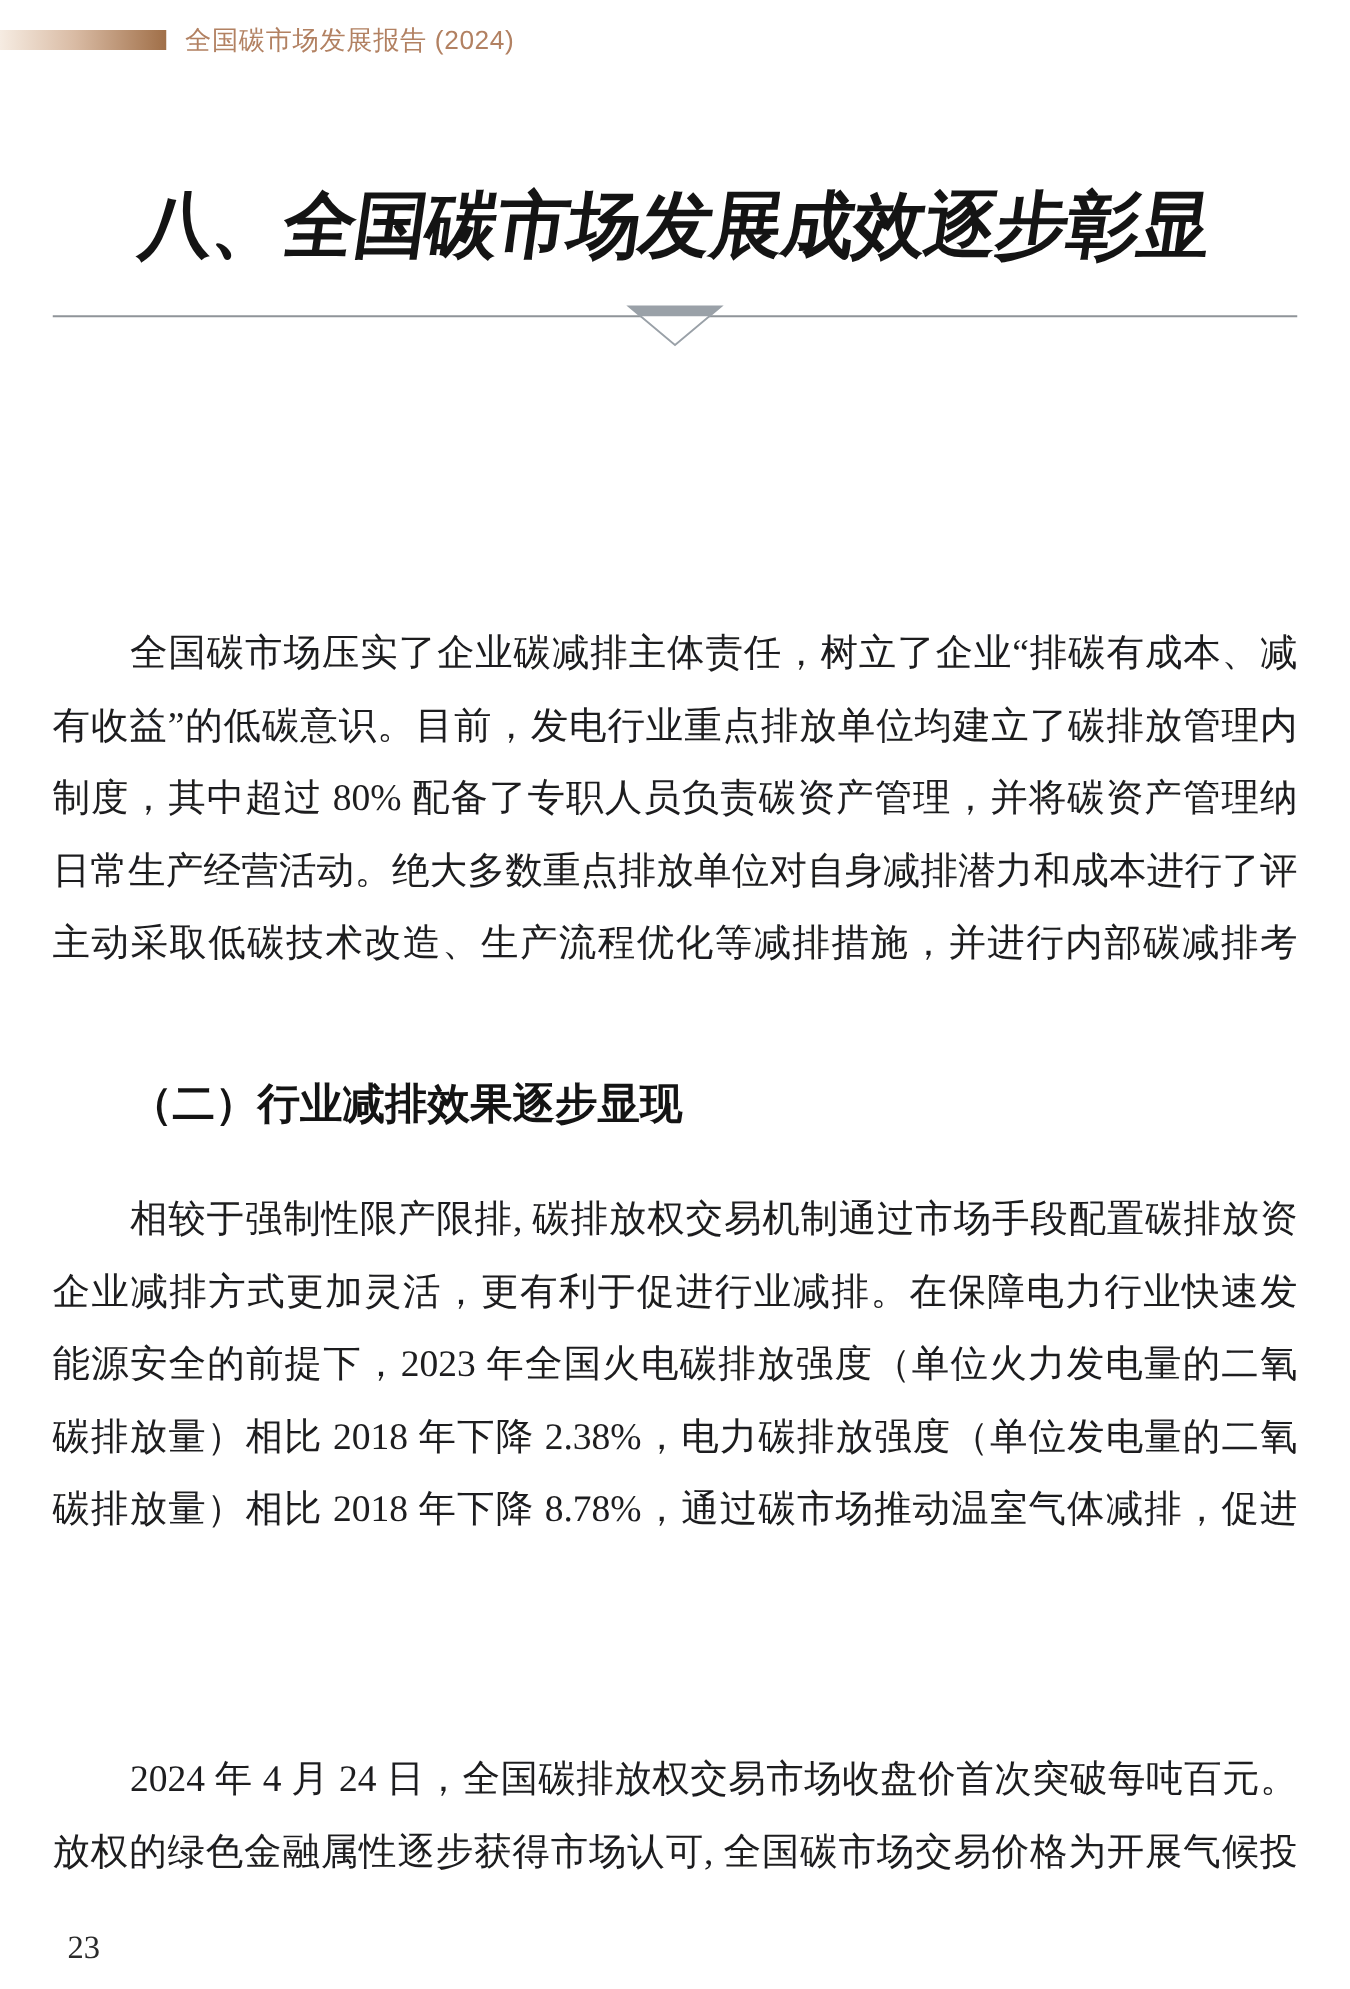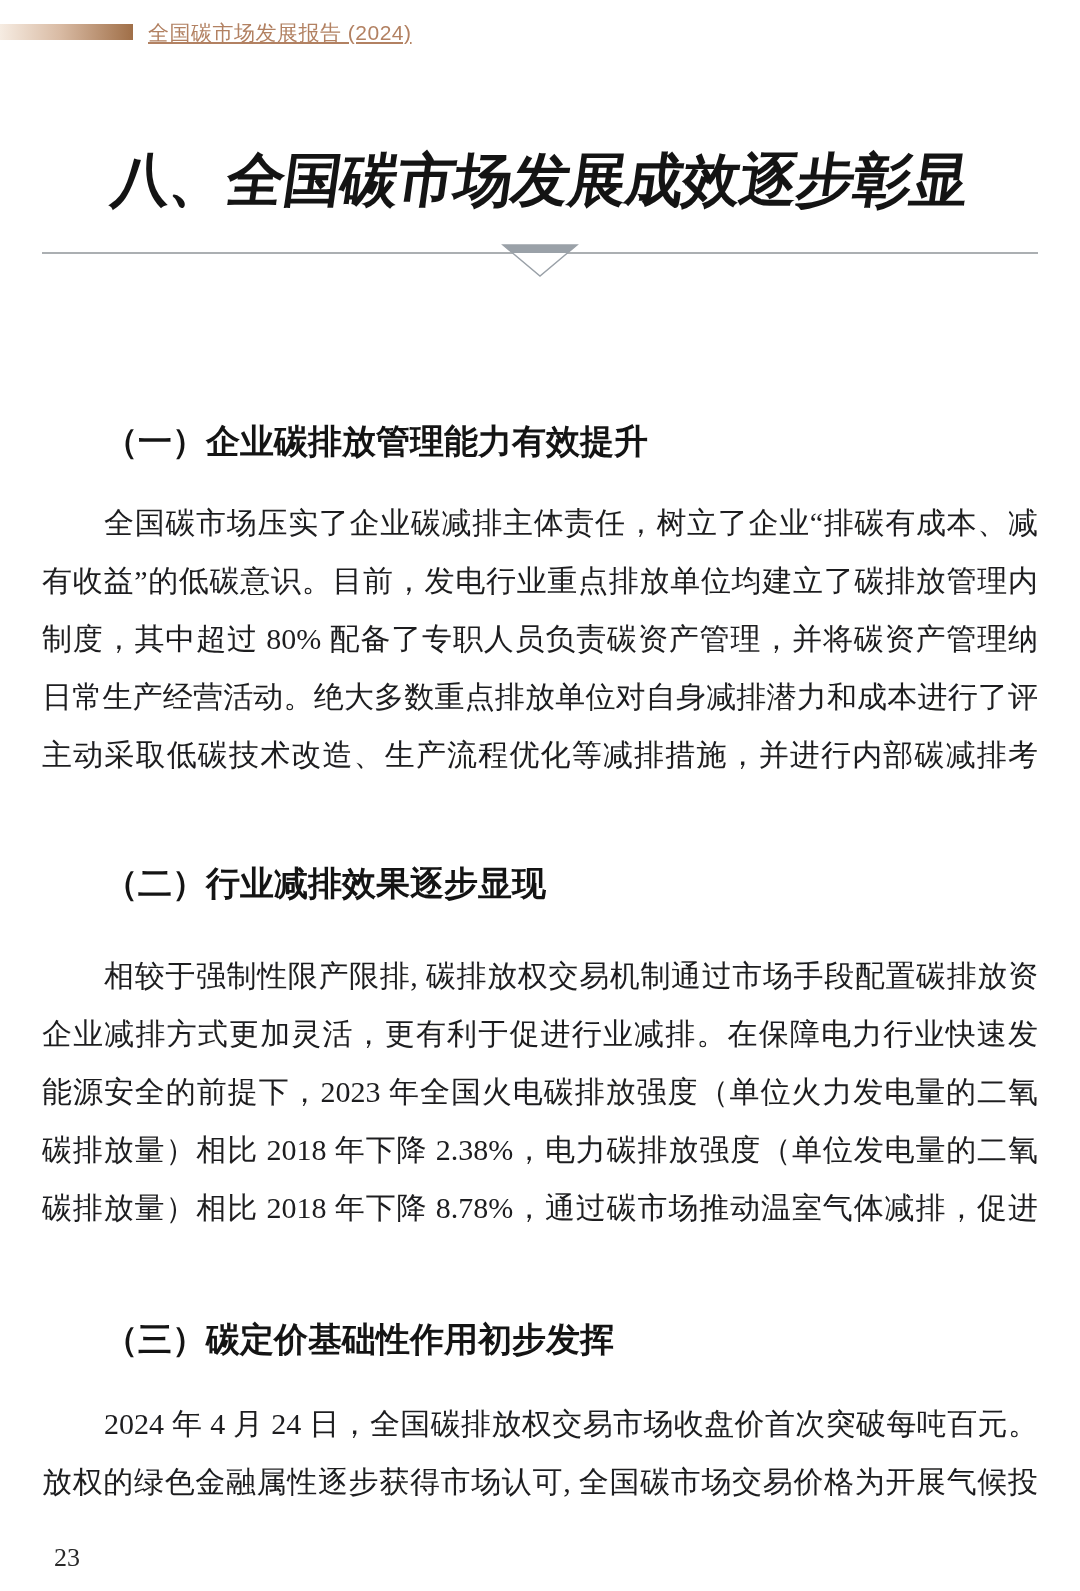--- a/index.html
+++ b/index.html
@@ -22,21 +22,20 @@
   }
   .header-title {
     position: absolute;
     left: 148px; top: 21px;
     font-family: "Liberation Sans", "DejaVu Sans", sans-serif;
     font-size: 21px;
     line-height: 24px;
     color: #b28162;
     letter-spacing: 0.5px;
     white-space: nowrap;
-    text-decoration: underline;
   }
 
   
   .main-title {
     position: absolute;
     left: 0; top: 146px;
     width: 100%;
     text-align: center;
     font-size: 58px;
     font-weight: 900;
@@ -115,39 +114,37 @@
   <div class="main-title">
     <span class="skew">八、全国碳市场发展成效逐步彰显</span>
   </div>
 
   <svg class="divider-svg" viewBox="0 0 996 44">
     <line x1="0" y1="16" x2="996" y2="16" stroke="#8f9499" stroke-width="1.6"></line>
     <polygon points="461,8 535,8 498,39" fill="#ffffff" stroke="#9aa1a8" stroke-width="1.4"></polygon>
     <polygon points="461,8 535,8 525.5,16 470.5,16" fill="#9aa1a8"></polygon>
   </svg>
 
-  <div class="sec-heading heading-1">（一）企业碳排放管理能力有效提升</div>
   <div class="para para-1">
     <div class="para-line indent">全国碳市场压实了企业碳减排主体责任，树立了企业“排碳有成本、减碳</div>
     <div class="para-line">有收益”的低碳意识。目前，发电行业重点排放单位均建立了碳排放管理内控</div>
     <div class="para-line">制度，其中超过 80% 配备了专职人员负责碳资产管理，并将碳资产管理纳入</div>
     <div class="para-line">日常生产经营活动。绝大多数重点排放单位对自身减排潜力和成本进行了评估，</div>
     <div class="para-line">主动采取低碳技术改造、生产流程优化等减排措施，并进行内部碳减排考核，</div>
   </div>
 
   <div class="sec-heading heading-2">（二）行业减排效果逐步显现</div>
   <div class="para para-2">
     <div class="para-line indent">相较于强制性限产限排, 碳排放权交易机制通过市场手段配置碳排放资源，</div>
     <div class="para-line">企业减排方式更加灵活，更有利于促进行业减排。在保障电力行业快速发展、</div>
     <div class="para-line">能源安全的前提下，2023 年全国火电碳排放强度（单位火力发电量的二氧化</div>
     <div class="para-line">碳排放量）相比 2018 年下降 2.38%，电力碳排放强度（单位发电量的二氧化</div>
     <div class="para-line">碳排放量）相比 2018 年下降 8.78%，通过碳市场推动温室气体减排，促进能</div>
   </div>
 
-  <div class="sec-heading heading-3">（三）碳定价基础性作用初步发挥</div>
   <div class="para para-3">
     <div class="para-line indent">2024 年 4 月 24 日，全国碳排放权交易市场收盘价首次突破每吨百元。碳排</div>
     <div class="para-line">放权的绿色金融属性逐步获得市场认可, 全国碳市场交易价格为开展气候投融资、</div>
   </div>
 
   <div class="page-number">23</div>
 
 </div>
 
 </body></html>

